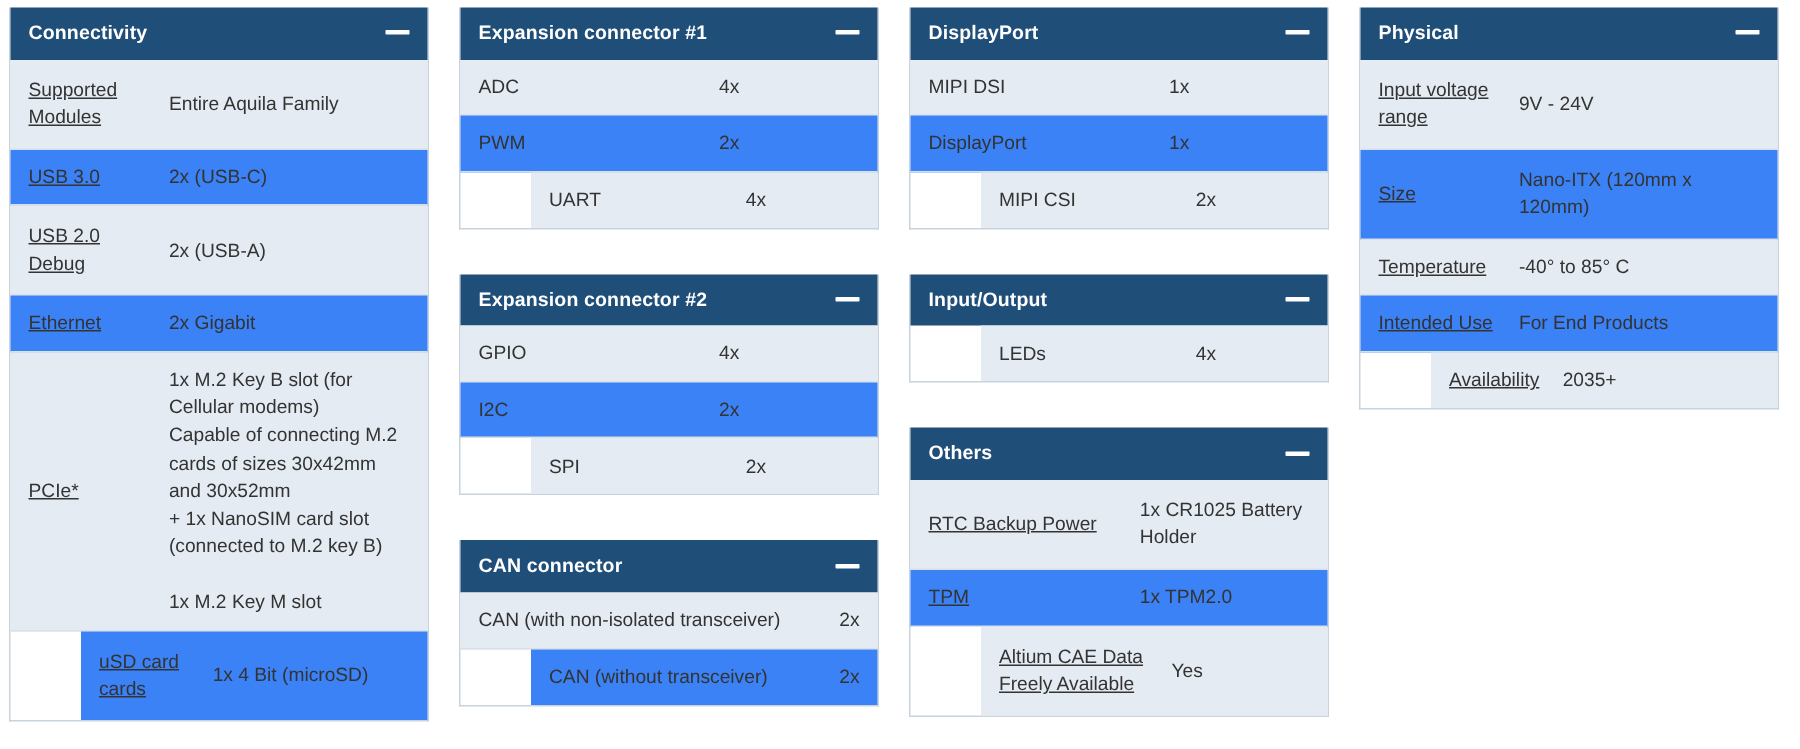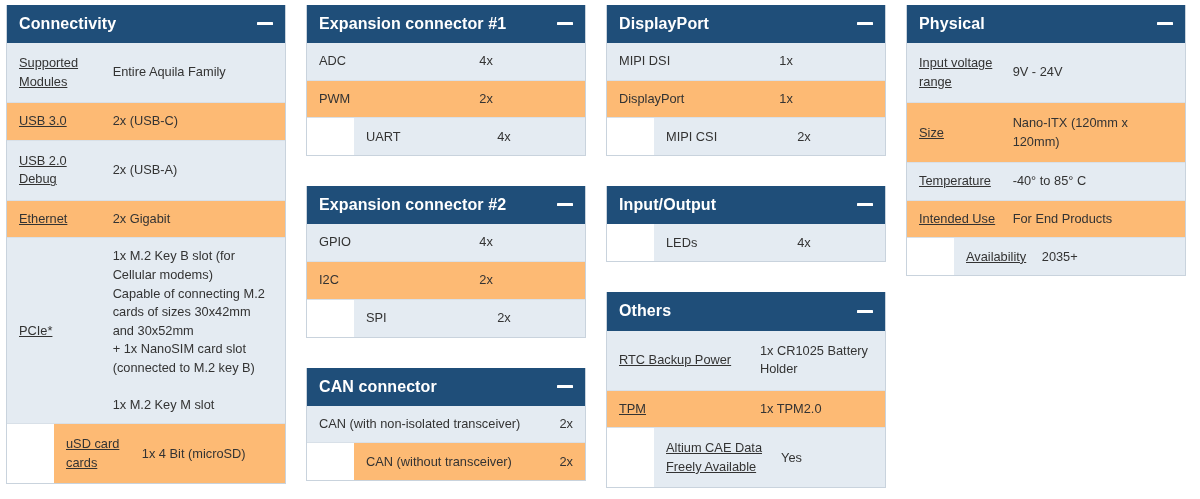--- a/index.html
+++ b/index.html
@@ -38,21 +38,21 @@
     width: 100%;
     border: 1px solid #c9d3dd;
     border-top: none;
     box-sizing: border-box;
     background: #ffffff;
   }
 
   .panel-header {
     background: #1f4e79;
     color: #ffffff;
-    font-size: 16px;
+    font-size: 13px;
     font-weight: bold;
     line-height: 1.2;
     padding: 9px 12px 10px 12px;
     display: flex;
     align-items: center;
     justify-content: space-between;
     box-sizing: border-box;
     letter-spacing: .1px;
   }
 
@@ -83,21 +83,21 @@
     min-height: 37px;
   }
   .row:last-child {
     border-bottom: none;
     margin-left: 47px;
   }
   .row.alt {
     background: #e4ebf2;
   }
   .row.plain {
-    background: #fdba74;
+    background: #3b82f6;
     justify-content: center;
   }
 
   .cell-label {
     font-size: 12.8px;
     line-height: 1.45;
     padding: 9px 8px 9px 12px;
     color: #333333;
     box-sizing: border-box;
   }

